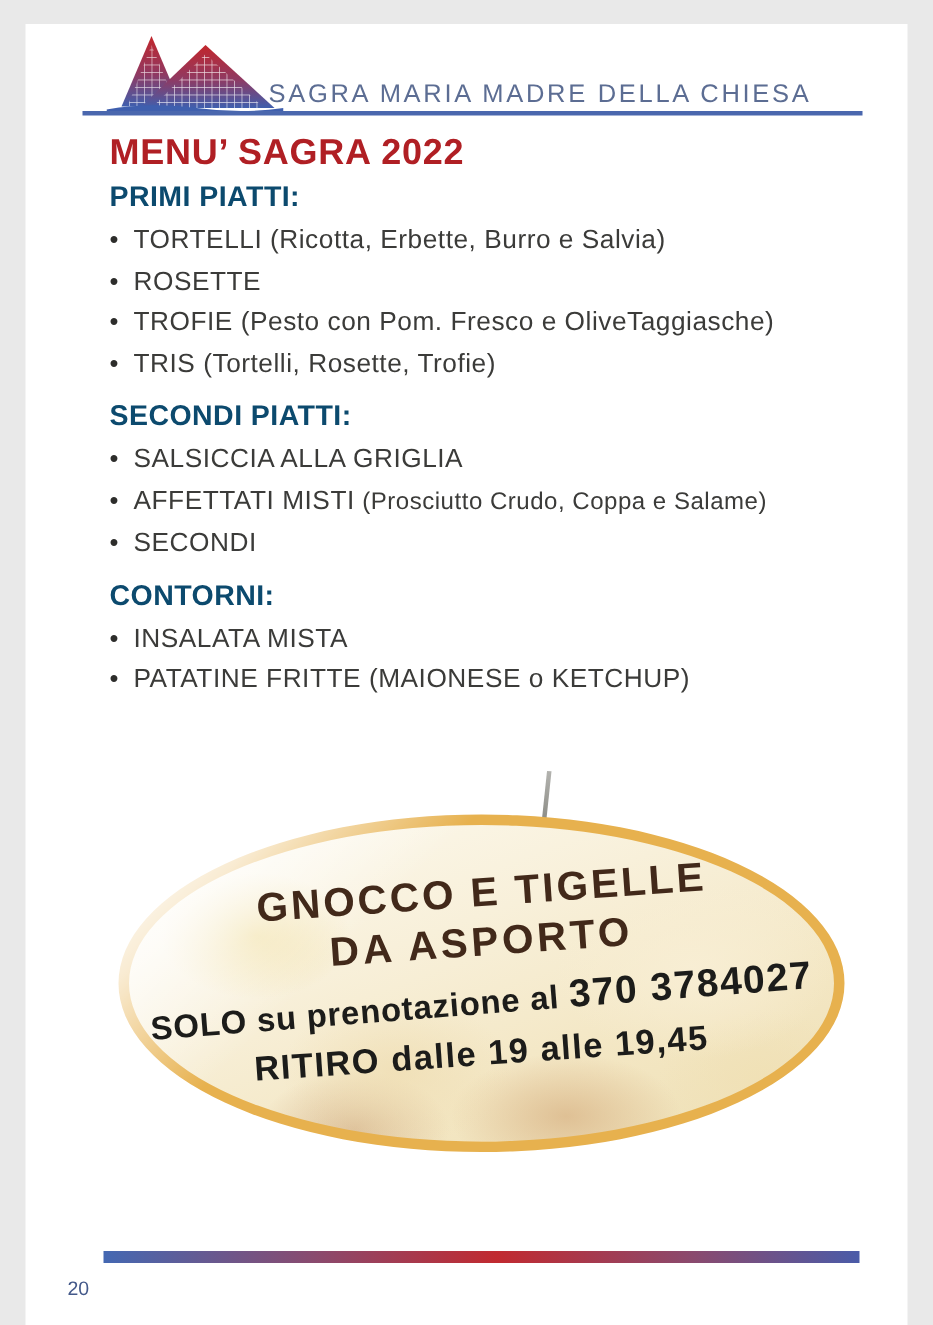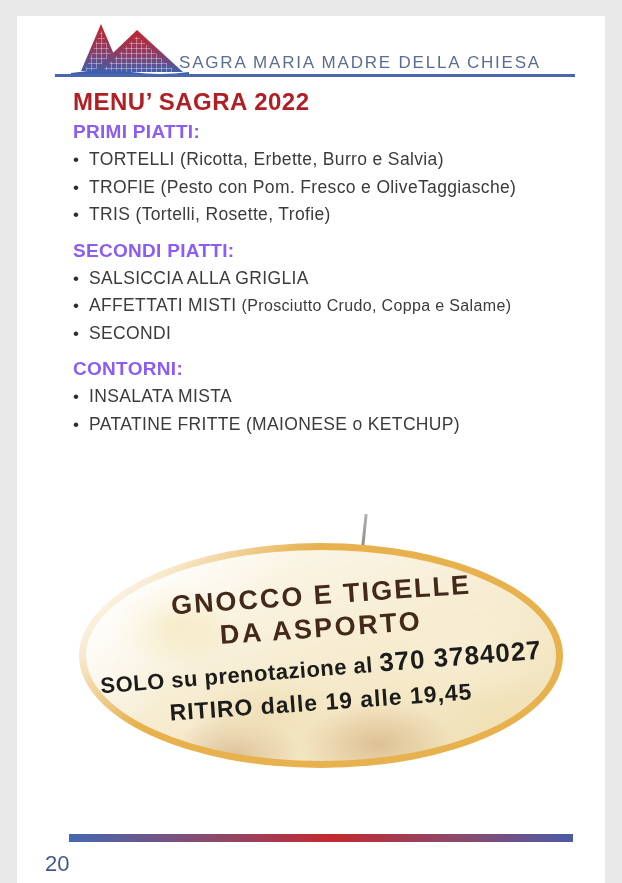--- a/index.html
+++ b/index.html
@@ -21,21 +21,21 @@
   }
   
   .page-title{
     position:absolute;left:56px;top:72px;
     font-size:24px;font-weight:bold;color:#b01f24;letter-spacing:.5px;text-align:right;
   }
   
   .menu{position:absolute;left:56px;top:101px;width:530px;color:#3b3b39;}
   .menu-section{margin:0 0 7px 0;}
   .menu-heading{
-    font-size:19px;font-weight:bold;color:#8b5cf6;letter-spacing:.3px;
+    font-size:19px;font-weight:bold;color:#0c4a6e;letter-spacing:.3px;
     line-height:29px;margin:0;
   }
   .menu-item{
     font-size:17.5px;letter-spacing:.35px;line-height:27.5px;
     white-space:nowrap;color:#3b3b39;
   }
   .bullet{display:inline-block;width:16px;color:#2d2d2b;font-size:17px;}
   .detail-sm{font-size:16px;margin-left:5px;}
   
   .utensil-line{
@@ -69,21 +69,21 @@
   .promo-l2{top:63px;font-size:27px;color:#42291a;letter-spacing:2.5px;transform:rotate(-4deg);}
   .promo-l3{top:102px;font-size:22px;color:#1c1c1a;letter-spacing:.5px;transform:rotate(-4.5deg);}
   .promo-phone{font-size:26px;letter-spacing:1px;}
   .promo-l4{top:139px;font-size:23px;color:#1c1c1a;letter-spacing:1px;transform:rotate(-4deg);}
   
   .footer-rule{
     position:absolute;left:52px;top:818px;width:504px;height:8px;
     background:linear-gradient(90deg,#4468b2 0%,#8a4a6e 28%,#c12a30 52%,#8a4a6e 78%,#4a5ba8 100%);
   }
   .page-number{
-    position:absolute;left:28px;top:835px;font-size:22px;color:#44598a;
+    position:absolute;left:28px;top:835px;font-size:13px;color:#44598a;
   }
 </style>
 </head>
 <body>
 
 <div class="page">
 
   <svg class="logo" viewBox="0 0 118 55">
     <defs>
       <linearGradient id="lg" x1="0" y1="0" x2="0" y2="1">
@@ -105,20 +105,21 @@
   <div class="header-title">SAGRA MARIA MADRE DELLA CHIESA</div>
   <div class="header-rule"></div>
 
   <div class="page-title">MENU’ SAGRA 2022</div>
 
   <div class="menu">
 
     <div class="menu-section">
       <div class="menu-heading">PRIMI PIATTI:</div>
       <div class="menu-item"><span class="bullet">•</span><span>TORTELLI (Ricotta, Erbette, Burro e Salvia)</span></div>
+      <div class="menu-item"><span class="bullet">•</span><span>ROSETTE</span></div>
       <div class="menu-item"><span class="bullet">•</span><span>TROFIE (Pesto con Pom. Fresco e OliveTaggiasche)</span></div>
       <div class="menu-item"><span class="bullet">•</span><span>TRIS (Tortelli, Rosette, Trofie)</span></div>
     </div>
 
     <div class="menu-section">
       <div class="menu-heading">SECONDI PIATTI:</div>
       <div class="menu-item"><span class="bullet">•</span><span>SALSICCIA ALLA GRIGLIA</span></div>
       <div class="menu-item"><span class="bullet">•</span><span>AFFETTATI MISTI</span><span class="detail-sm">(Prosciutto Crudo, Coppa e Salame)</span></div>
       <div class="menu-item"><span class="bullet">•</span><span>SECONDI</span></div>
     </div>

